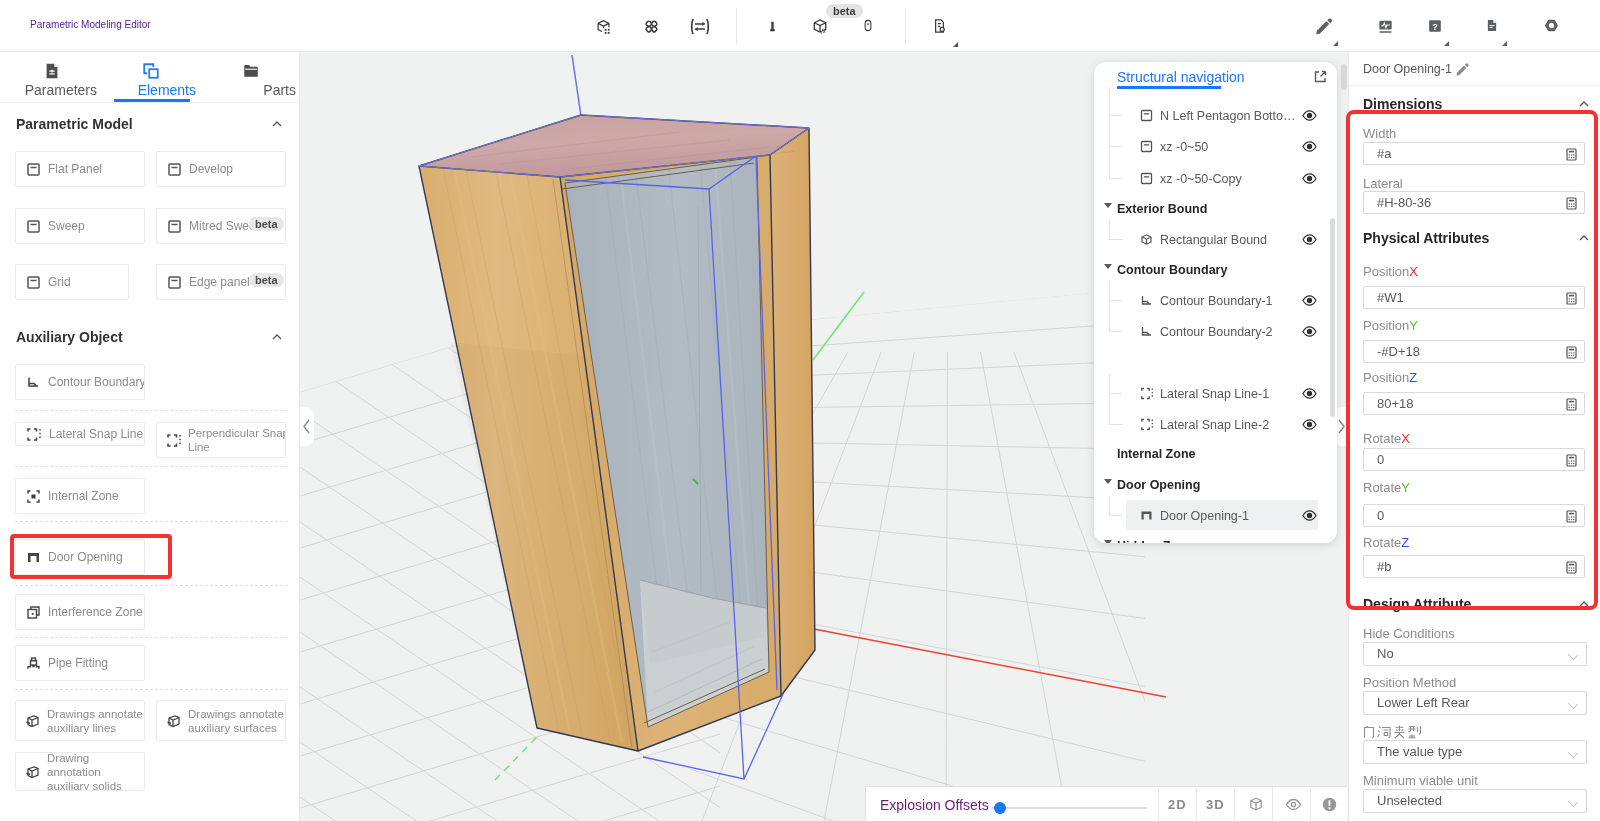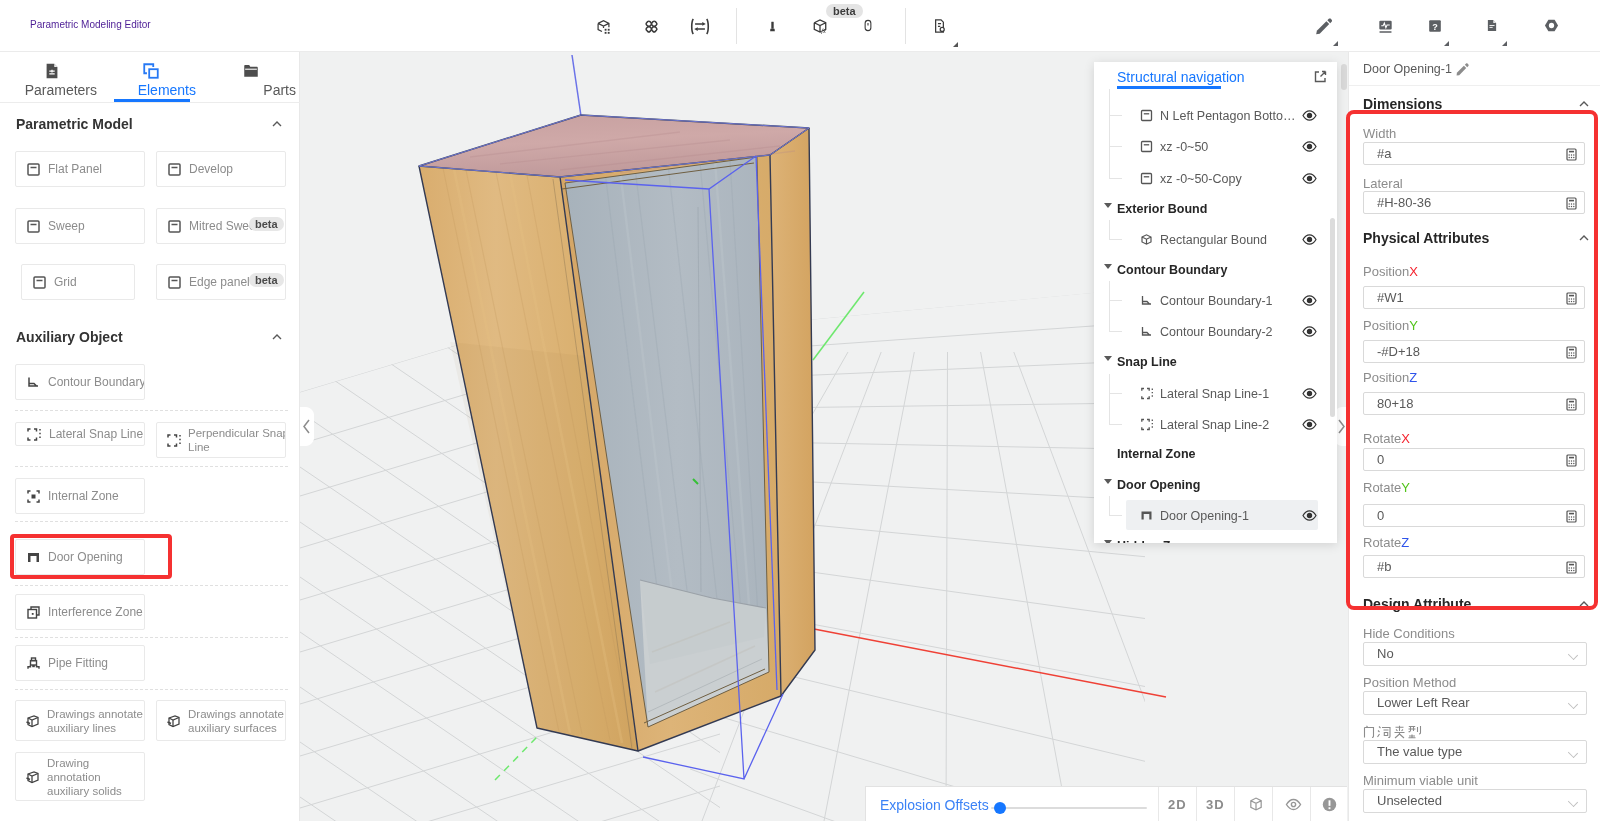--- a/index.html
+++ b/index.html
@@ -26,21 +26,21 @@
 .dot{position:absolute;left:15px;width:273px;border-top:1px dashed #e0e0e0}
 #redbox-l{position:absolute;left:10px;top:482px;width:162px;height:45px;border:4px solid #f53131;border-radius:4px;z-index:5}
 .pill2{position:absolute;background:#e7e7e7;color:#4a4a4a;font-size:11px;font-weight:bold;border-radius:8px;padding:1px 6px}
 
 #viewport{position:absolute;left:300px;top:52px;width:1048px;height:769px;background:#f0f1f1;z-index:1}
 
 #bottombar{position:absolute;left:865px;top:786px;width:482px;height:35px;background:#fff;border-top:1px solid #e2e2e2;border-left:1px solid #e2e2e2;z-index:10}
 #bottombar .bsep{position:absolute;top:0;width:1px;height:35px;background:#e8e8e8}
 .b23{position:absolute;top:10px;font-size:13px;font-weight:bold;color:#8c8c8c;letter-spacing:1px}
 
-#navpanel{position:absolute;left:1094px;top:62px;width:243px;height:481px;background:#fff;border-radius:0;box-shadow:0 2px 10px rgba(0,0,0,.13);z-index:25;overflow:hidden}
+#navpanel{position:absolute;left:1094px;top:62px;width:243px;height:481px;background:#fff;border-radius:12px;box-shadow:0 2px 10px rgba(0,0,0,.13);z-index:25;overflow:hidden}
 #navtitle{position:absolute;left:23px;top:7px;font-size:14px;color:#1677ff}
 #navline{position:absolute;left:23px;top:24px;width:104px;height:3px;background:#1677ff}
 #navtree{position:absolute;left:0;top:27px;width:243px;height:454px;overflow:hidden}
 .trow{position:absolute;left:0;width:243px;height:31px}
 .trow .cap{position:absolute;left:10px;top:9px;width:0;height:0;border-left:4px solid transparent;border-right:4px solid transparent;border-top:5px solid #595959}
 .trow .gt{position:absolute;left:23px;top:8px;font-size:12.5px;font-weight:bold;color:#262626;white-space:nowrap}
 .trow .ct{position:absolute;left:66px;top:9px;font-size:12.5px;color:#595959;white-space:nowrap;max-width:140px;overflow:hidden;text-overflow:ellipsis}
 .trow .cicon{position:absolute;left:46px;top:9px}
 .trow .eye{position:absolute;left:208px;top:9px}
 .vline{position:absolute;width:1px;background:#e4e4e4}
@@ -338,21 +338,21 @@
         </svg>Develop</div>
     <div class="lbtn" style="left:15px;top:156px;width:130px;height:36px"><svg width="15" height="15" viewBox="0 0 15 15" fill="none" stroke="#555" stroke-width="1.5">
           <rect x="2" y="2" width="11" height="11" rx="1"></rect>
           <path d="M4.5 5.5 L10.5 5.5"></path>
         </svg>Sweep</div>
     <div class="lbtn" style="left:156px;top:156px;width:130px;height:36px"><svg width="15" height="15" viewBox="0 0 15 15" fill="none" stroke="#555" stroke-width="1.5">
           <rect x="2" y="2" width="11" height="11" rx="1"></rect>
           <path d="M4.5 5.5 L10.5 5.5"></path>
         </svg>Mitred Swee</div>
     <div class="pill2" style="left:249px;top:165px">beta</div>
-    <div class="lbtn" style="left:21px;top:212px;width:114px;height:36px"><svg width="15" height="15" viewBox="0 0 15 15" fill="none" stroke="#555" stroke-width="1.5">
+    <div class="lbtn" style="left:15px;top:212px;width:114px;height:36px"><svg width="15" height="15" viewBox="0 0 15 15" fill="none" stroke="#555" stroke-width="1.5">
           <rect x="2" y="2" width="11" height="11" rx="1"></rect>
           <path d="M4.5 5.5 L10.5 5.5"></path>
         </svg>Grid</div>
     <div class="lbtn" style="left:156px;top:212px;width:130px;height:36px"><svg width="15" height="15" viewBox="0 0 15 15" fill="none" stroke="#555" stroke-width="1.5">
           <rect x="2" y="2" width="11" height="11" rx="1"></rect>
           <path d="M4.5 5.5 L10.5 5.5"></path>
         </svg>Edge panel</div>
     <div class="pill2" style="left:249px;top:221px">beta</div>
     <div class="shead" style="top:277px">Auxiliary Object</div>
     <svg class="chev" style="left:271px;top:279px" viewBox="0 0 12 12" fill="none" stroke="#595959" stroke-width="1.4">
@@ -406,31 +406,31 @@
         <span>Drawings annotate<br>auxiliary lines</span>
       </div>
     <div class="lbtn sm" style="left:156px;top:648px;width:130px;height:41px">
         <svg width="16" height="16" viewBox="0 0 16 16" fill="none" stroke="#444" stroke-width="1.3">
           <path d="M3 5 L9 3 L13 4.5 L13 11 L7 13.5 L3 11.5 Z"></path>
           <path d="M3 5 L7 7 L13 4.5 M7 7 L7 13.5"></path>
           <path d="M1.5 9 L5 10.5" stroke-width="1.6"></path>
         </svg>
         <span>Drawings annotate<br>auxiliary surfaces</span>
       </div>
-    <div class="lbtn sm" style="left:15px;top:700px;width:130px;height:49px">
+    <div class="lbtn sm" style="left:15px;top:700px;width:130px;height:39px">
         <svg width="16" height="16" viewBox="0 0 16 16" fill="none" stroke="#444" stroke-width="1.3">
           <path d="M3 5 L9 3 L13 4.5 L13 11 L7 13.5 L3 11.5 Z"></path>
           <path d="M3 5 L7 7 L13 4.5 M7 7 L7 13.5"></path>
           <path d="M1.5 9 L5 10.5" stroke-width="1.6"></path>
         </svg>
         <span>Drawing<br>annotation<br>auxiliary solids</span>
       </div>
   </div>
   <div id="bottombar">
-    <div style="position:absolute;left:14px;top:10px;font-size:14px;color:#3b82f6">Explosion Offsets</div>
+    <div style="position:absolute;left:14px;top:10px;font-size:14px;color:#701a75">Explosion Offsets</div>
     <div style="position:absolute;left:125px;top:20px;width:156px;height:2px;background:#dcdcdc;border-radius:1px"></div>
     <div style="position:absolute;left:128px;top:15px;width:12px;height:12px;border-radius:50%;background:#1677ff"></div>
     <div class="bsep" style="left:292px"></div>
     <div class="b23" style="left:302px">2D</div>
     <div class="bsep" style="left:330px"></div>
     <div class="b23" style="left:340px">3D</div>
     <div class="bsep" style="left:368px"></div>
     <svg style="position:absolute;left:382px;top:9px" width="16" height="16" viewBox="0 0 17 17" fill="none" stroke="#979797" stroke-width="1.3">
         <path d="M3 5 L8.5 2.2 L14 5 L14 12 L8.5 14.8 L3 12 Z M3 5 L8.5 7.8 L14 5 M8.5 7.8 L8.5 14.8"></path>
       </svg>
@@ -529,24 +529,20 @@
       <div class="trow" style="top:227px">
           <div class="hdash" style="left:15px;top:15px;width:13px"></div>
           <svg class="cicon" width="13" height="13" viewBox="0 0 13 13" fill="none" stroke="#555" stroke-width="1.3">
             <path d="M2.5 2 L2.5 10 L11 10 M2.5 7.5 L7 7.5 L9.5 10"></path>
           </svg>
           <div class="ct">Contour Boundary-2</div>
           <svg class="eye" width="15" height="13" viewBox="0 0 15 13" fill="none" stroke="#333" stroke-width="1.2">
             <path d="M1 6.5 C3 3 5 1.8 7.5 1.8 C10 1.8 12 3 14 6.5 C12 10 10 11.2 7.5 11.2 C5 11.2 3 10 1 6.5 Z"></path>
             <circle cx="7.5" cy="6.5" r="2.1" fill="#333"></circle>
           </svg>
-        </div>
-      <div class="trow" style="top:258px">
-          <div class="cap"></div>
-          <div class="gt">Snap Line</div>
         </div>
       <div class="trow" style="top:289px">
           <div class="hdash" style="left:15px;top:15px;width:13px"></div>
           <svg class="cicon" width="14" height="13" viewBox="0 0 14 13" fill="none" stroke="#555" stroke-width="1.3">
             <path d="M4 1.5 L1.8 1.5 L1.8 3.7 M4 11.5 L1.8 11.5 L1.8 9.3 M7 1.5 L9.2 1.5 L9.2 3.7 M7 11.5 L9.2 11.5 L9.2 9.3"></path>
             <path d="M12.3 1.5 L12.3 11.5" stroke-dasharray="1.4 2"></path>
           </svg>
           <div class="ct">Lateral Snap Line-1</div>
           <svg class="eye" width="15" height="13" viewBox="0 0 15 13" fill="none" stroke="#333" stroke-width="1.2">
             <path d="M1 6.5 C3 3 5 1.8 7.5 1.8 C10 1.8 12 3 14 6.5 C12 10 10 11.2 7.5 11.2 C5 11.2 3 10 1 6.5 Z"></path>

